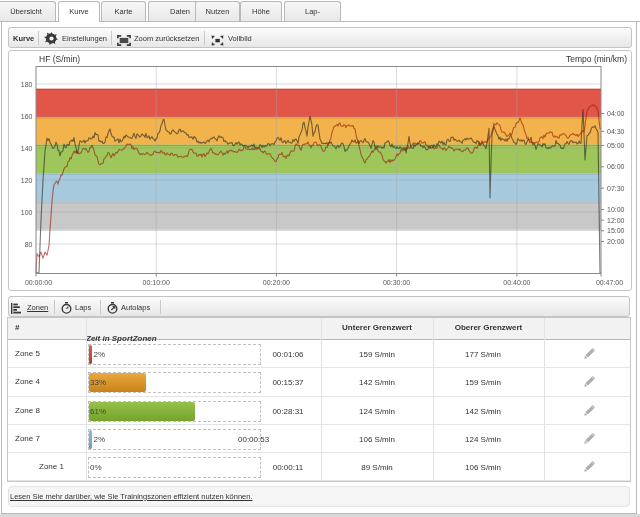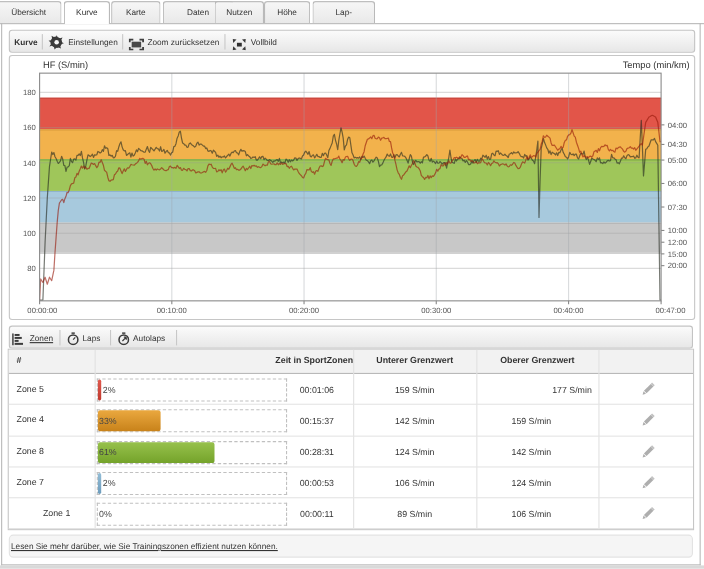--- a/index.html
+++ b/index.html
@@ -168,37 +168,37 @@
     </svg>
   </div>
   <div class="tbtn" style="left:112px;">Autolaps</div>
   <div class="tsep" style="left:151px;"></div>
 </div>
 
 <div class="abs" style="left:7px;top:317px;width:624px;height:165px;border:1px solid #c6c6c6;background:#fff;font-size:8px;color:#333;">
 
   <div class="abs" style="left:0;top:0;width:622px;height:22px;background:#f2f2f2;border-bottom:1px solid #b9b9b9;font-weight:bold;">
     <div class="abs" style="left:7px;top:5px;">#</div>
-    <div class="abs" style="left:78px;top:5px;width:235px;text-align:right;">Zeit in SportZonen</div>
+    <div class="abs" style="left:78px;top:16px;width:235px;text-align:left;font-style:italic;">Zeit in SportZonen</div>
     <div class="abs" style="left:313px;top:5px;width:112px;text-align:center;">Unterer Grenzwert</div>
     <div class="abs" style="left:425px;top:5px;width:111px;text-align:center;">Oberer Grenzwert</div>
   </div>
 
   <div class="abs" style="left:78px;top:0;width:1px;height:163px;background:#e2e2e2;"></div>
   <div class="abs" style="left:313px;top:0;width:1px;height:163px;background:#e2e2e2;"></div>
   <div class="abs" style="left:425px;top:0;width:1px;height:163px;background:#e2e2e2;"></div>
   <div class="abs" style="left:536px;top:0;width:1px;height:163px;background:#e2e2e2;"></div>
 <div class="abs" style="left:0;top:22.0px;width:622px;height:28.3px;border-bottom:1px solid #e4e4e4;">
   <div class="abs" style="left:7px;top:9px;">Zone 5</div>
   <div class="abs" style="left:79.5px;top:4px;width:173px;height:21px;border:1px dashed #c0c0c0;background:#fff;"></div>
   <div class="abs" style="left:80.5px;top:5px;width:3.5px;height:19px;background:linear-gradient(#e05a4e,#c1392e);border-radius:2px;"></div>
   <div class="abs" style="left:85.5px;top:10px;color:#444;">2%</div>
   <div class="abs" style="left:230px;top:10px;width:100px;text-align:center;">00:01:06</div>
   <div class="abs" style="left:313px;top:10px;width:112px;text-align:center;">159 S/min</div>
-  <div class="abs" style="left:420px;top:10px;width:110px;text-align:right;">177 S/min</div>
+  <div class="abs" style="left:420px;top:10px;width:110px;text-align:center;">177 S/min</div>
   <div class="abs" style="left:574px;top:6px;"><svg width="14" height="14" viewBox="0 0 14 14">
           <path d="M3.4 9.2 L9.6 3.0 L12.0 5.4 L5.8 11.6 Z" fill="#aeaeae"></path>
           <path d="M2.2 12.8 L3.0 9.7 L5.3 12.0 Z" fill="#aeaeae"></path>
           <path d="M9.6 3.0 L10.8 1.8 L13.2 4.2 L12.0 5.4 Z" fill="#c2c2c2"></path>
         </svg></div>
 </div>
 <div class="abs" style="left:0;top:50.3px;width:622px;height:28.3px;border-bottom:1px solid #e4e4e4;">
   <div class="abs" style="left:7px;top:9px;">Zone 4</div>
   <div class="abs" style="left:79.5px;top:4px;width:173px;height:21px;border:1px dashed #c0c0c0;background:#fff;"></div>
   <div class="abs" style="left:80.5px;top:5px;width:57px;height:19px;background:linear-gradient(#eaa83f,#c8821a);border-radius:2px;"></div>
@@ -224,21 +224,21 @@
           <path d="M3.4 9.2 L9.6 3.0 L12.0 5.4 L5.8 11.6 Z" fill="#aeaeae"></path>
           <path d="M2.2 12.8 L3.0 9.7 L5.3 12.0 Z" fill="#aeaeae"></path>
           <path d="M9.6 3.0 L10.8 1.8 L13.2 4.2 L12.0 5.4 Z" fill="#c2c2c2"></path>
         </svg></div>
 </div>
 <div class="abs" style="left:0;top:106.9px;width:622px;height:28.3px;border-bottom:1px solid #e4e4e4;">
   <div class="abs" style="left:7px;top:9px;">Zone 7</div>
   <div class="abs" style="left:79.5px;top:4px;width:173px;height:21px;border:1px dashed #c0c0c0;background:#fff;"></div>
   <div class="abs" style="left:80.5px;top:5px;width:3.5px;height:19px;background:linear-gradient(#93bdd6,#6d9cbc);border-radius:2px;"></div>
   <div class="abs" style="left:85.5px;top:10px;color:#444;">2%</div>
-  <div class="abs" style="left:230px;top:10px;width:100px;text-align:center;">00:00:53</div>
+  <div class="abs" style="left:230px;top:10px;width:100px;">00:00:53</div>
   <div class="abs" style="left:313px;top:10px;width:112px;text-align:center;">106 S/min</div>
   <div class="abs" style="left:420px;top:10px;width:110px;text-align:center;">124 S/min</div>
   <div class="abs" style="left:574px;top:6px;"><svg width="14" height="14" viewBox="0 0 14 14">
           <path d="M3.4 9.2 L9.6 3.0 L12.0 5.4 L5.8 11.6 Z" fill="#aeaeae"></path>
           <path d="M2.2 12.8 L3.0 9.7 L5.3 12.0 Z" fill="#aeaeae"></path>
           <path d="M9.6 3.0 L10.8 1.8 L13.2 4.2 L12.0 5.4 Z" fill="#c2c2c2"></path>
         </svg></div>
 </div>
 <div class="abs" style="left:0;top:135.2px;width:622px;height:28.3px;border-bottom:1px solid #e4e4e4;">
   <div class="abs" style="left:7px;top:9px;margin-left:24px;">Zone 1</div>

